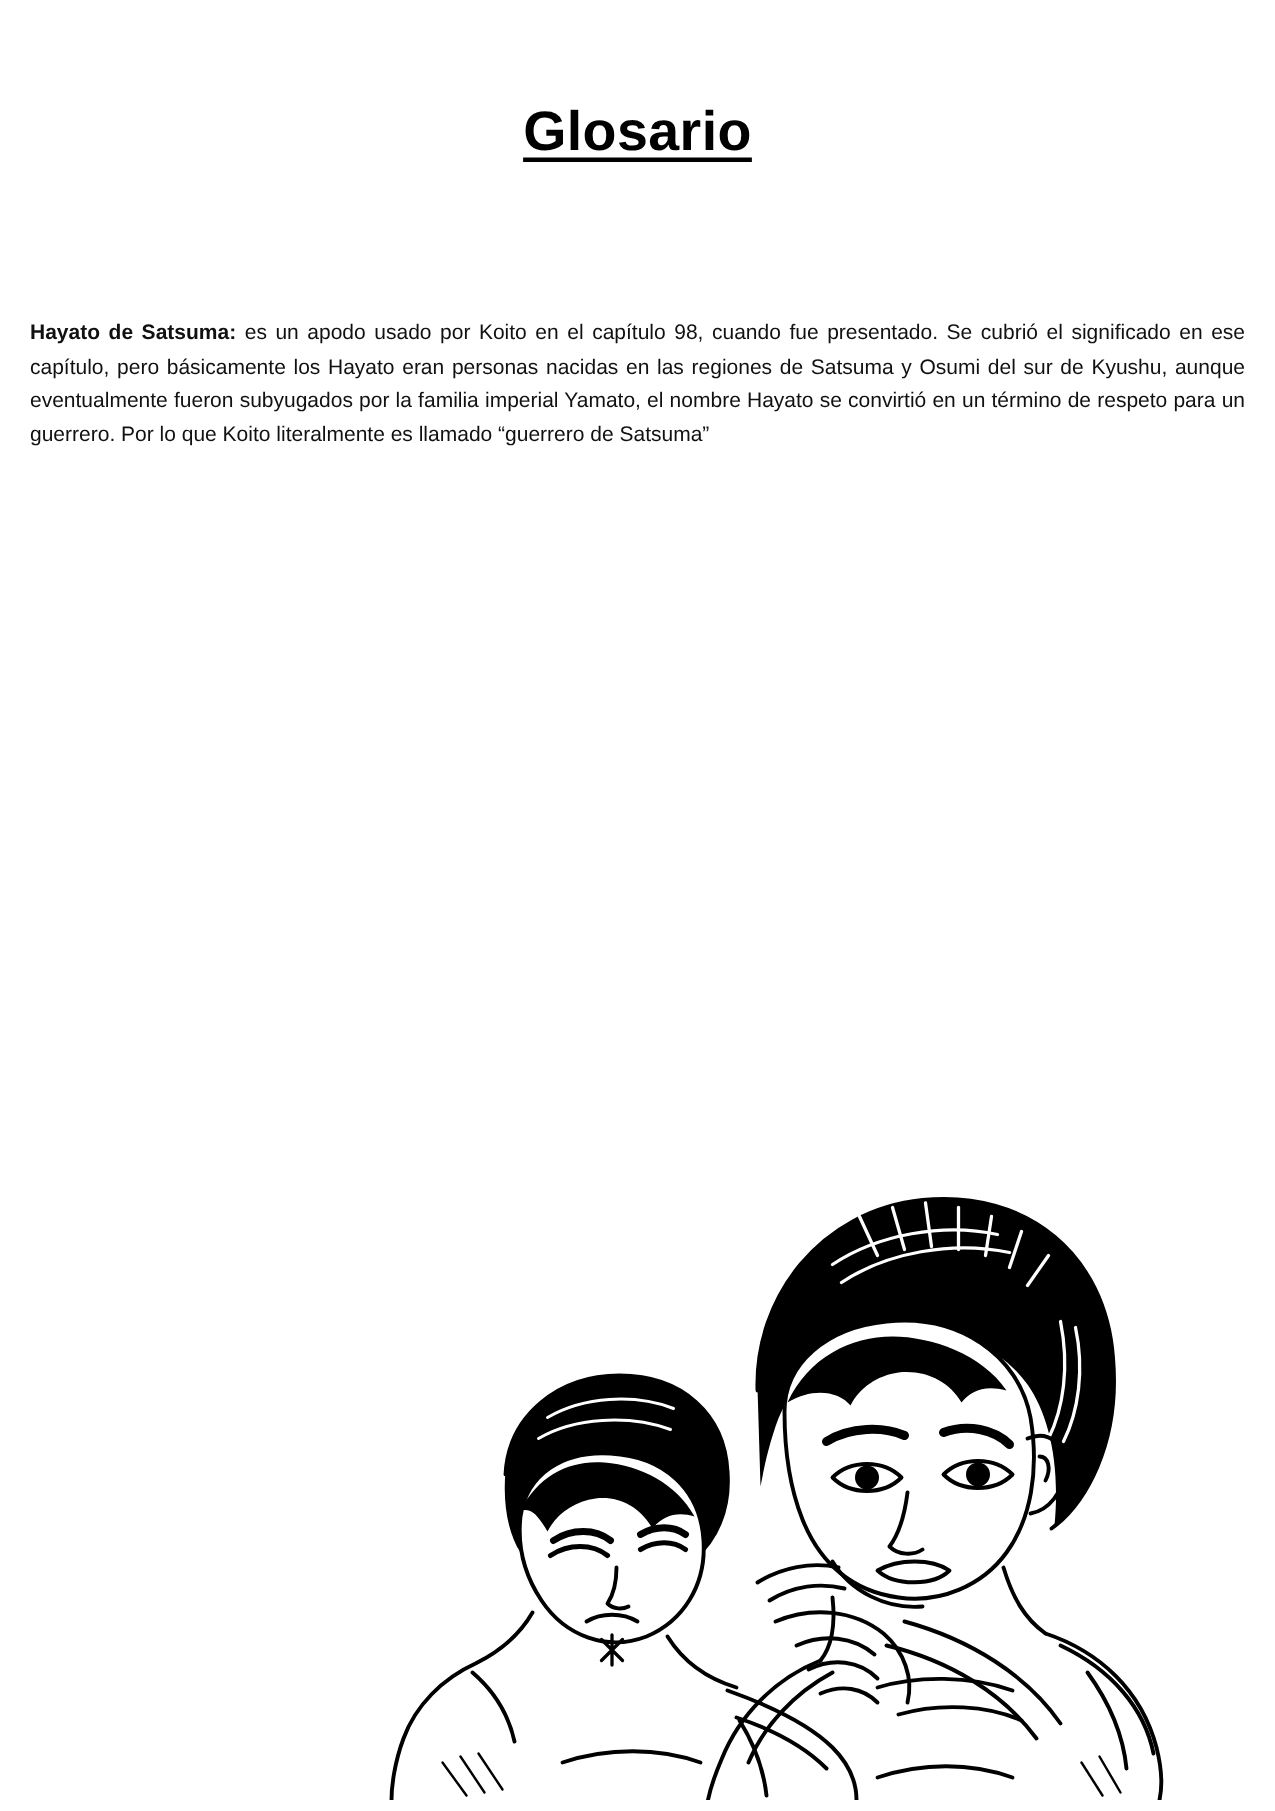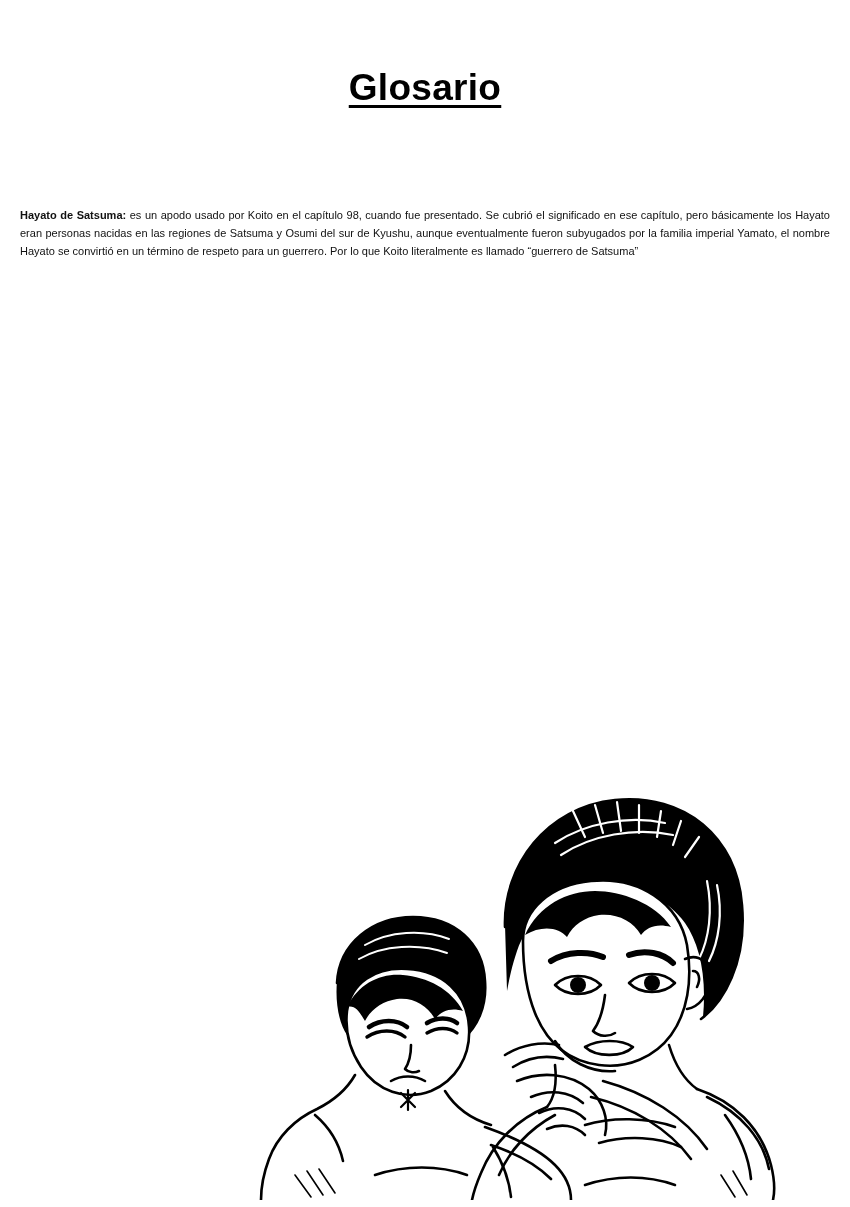--- a/index.html
+++ b/index.html
@@ -36,21 +36,21 @@
   .title span.underlined {
     text-decoration: underline;
     text-underline-offset: 5px;
     text-decoration-thickness: 3px;
   }
   .glossary-block {
     position: absolute;
     left: 20px;
     top: 196px;
     width: 810px;
-    font-size: 11px;
+    font-size: 14px;
     line-height: 1.62;
     text-align: justify;
     text-justify: inter-word;
     color: #111111;
   }
   .term {
     font-weight: bold;
   }
   .illustration {
     position: absolute;

